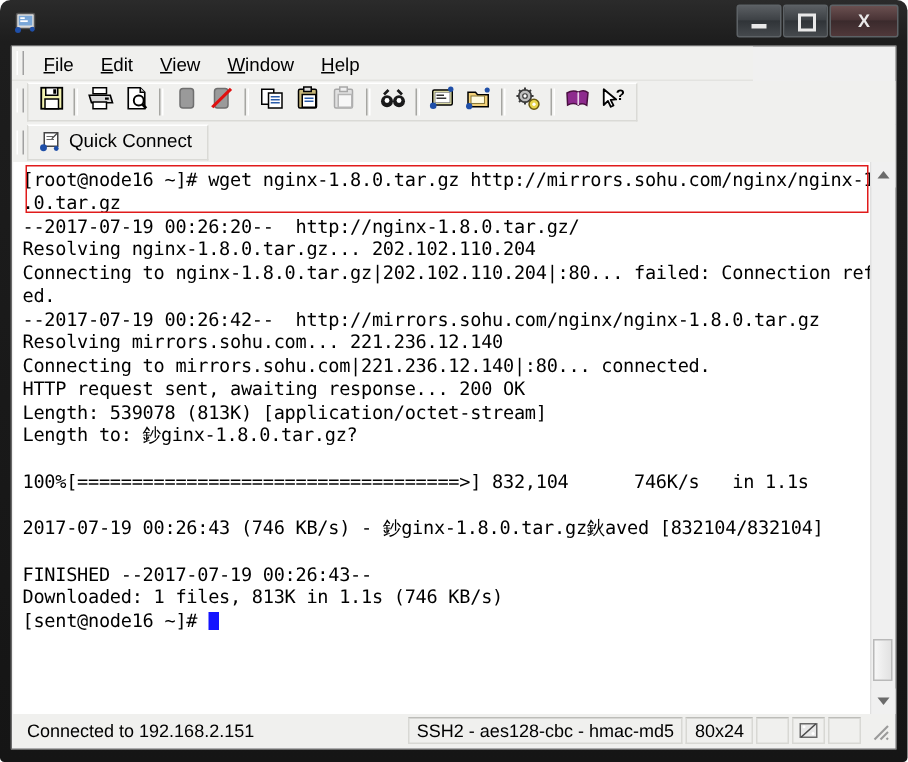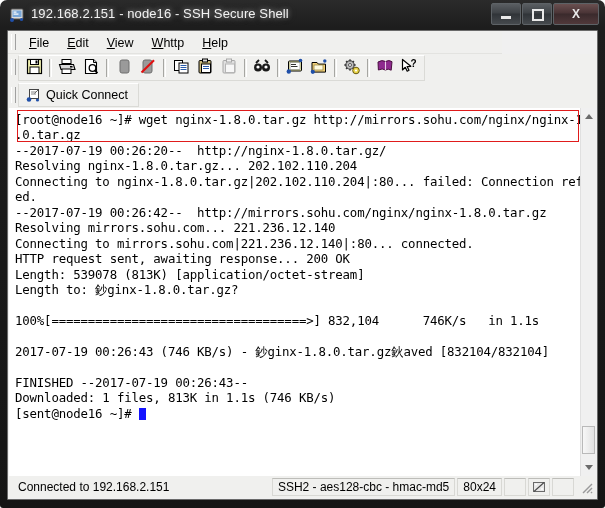--- a/index.html
+++ b/index.html
@@ -160,20 +160,21 @@
   }
   .qbar-strip {
     position: absolute;
     left: 10px; top: 0px;
     height: 24px;
     display: flex; align-items: center;
     border: 1px solid #dadad6;
     border-top-color: #ffffff;
     padding: 0 4px;
     box-sizing: border-box;
+    flex-direction: column;
   }
   .qbtn {
     display: flex; align-items: center;
     height: 20px;
     padding: 0 6px 0 3px;
     font-size: 12.5px; color: #000;
     white-space: nowrap;
   }
   .qbtn .ic { margin-right: 5px; display:flex; align-items:center; }
 
@@ -289,21 +290,20 @@
     <span class="title-icon">
       <svg width="16" height="16" viewBox="0 0 16 16">
         <rect x="2" y="2" width="12" height="10" rx="1" fill="#dcdcdc" stroke="#555" stroke-width="1"></rect>
         <rect x="3.5" y="3.5" width="9" height="6.5" fill="#7aa7d8"></rect>
         <rect x="4.5" y="4.5" width="3" height="1.2" fill="#ffffff"></rect>
         <rect x="4.5" y="6.5" width="5" height="1.2" fill="#ffffff"></rect>
         <circle cx="3" cy="13" r="2" fill="#1f4fa8"></circle>
         <circle cx="12.5" cy="12.5" r="1.6" fill="#1f4fa8"></circle>
       </svg>
     </span>
-    <div class="title-text">192.168.2.151 - node16 - SSH Secure Shell</div>
     <div class="winbtns">
       <div class="winbtn">
           <span class="mini"></span>
         </div>
       <div class="winbtn">
           <span class="sq"></span>
         </div>
       <div class="winbtn close">
         <span class="glyph">X</span>
       </div>
@@ -311,21 +311,21 @@
   </div>
 
   <div class="frame-inner">
 
     <div class="menubar">
       <span class="grip"></span>
       <div class="menu-items">
         <span class="menu-item"><u>F</u><span>ile</span></span>
         <span class="menu-item"><u>E</u><span>dit</span></span>
         <span class="menu-item"><u>V</u><span>iew</span></span>
-        <span class="menu-item"><u>W</u><span>http</span></span>
+        <span class="menu-item"><u>W</u><span>indow</span></span>
         <span class="menu-item"><u>H</u><span>elp</span></span>
       </div>
     </div>
 
     <div class="toolbar">
       <span class="grip" style="left:3px;top:5px;"></span>
       <div class="tb-strip">
 
         <div class="tb-btn">
           <span>

